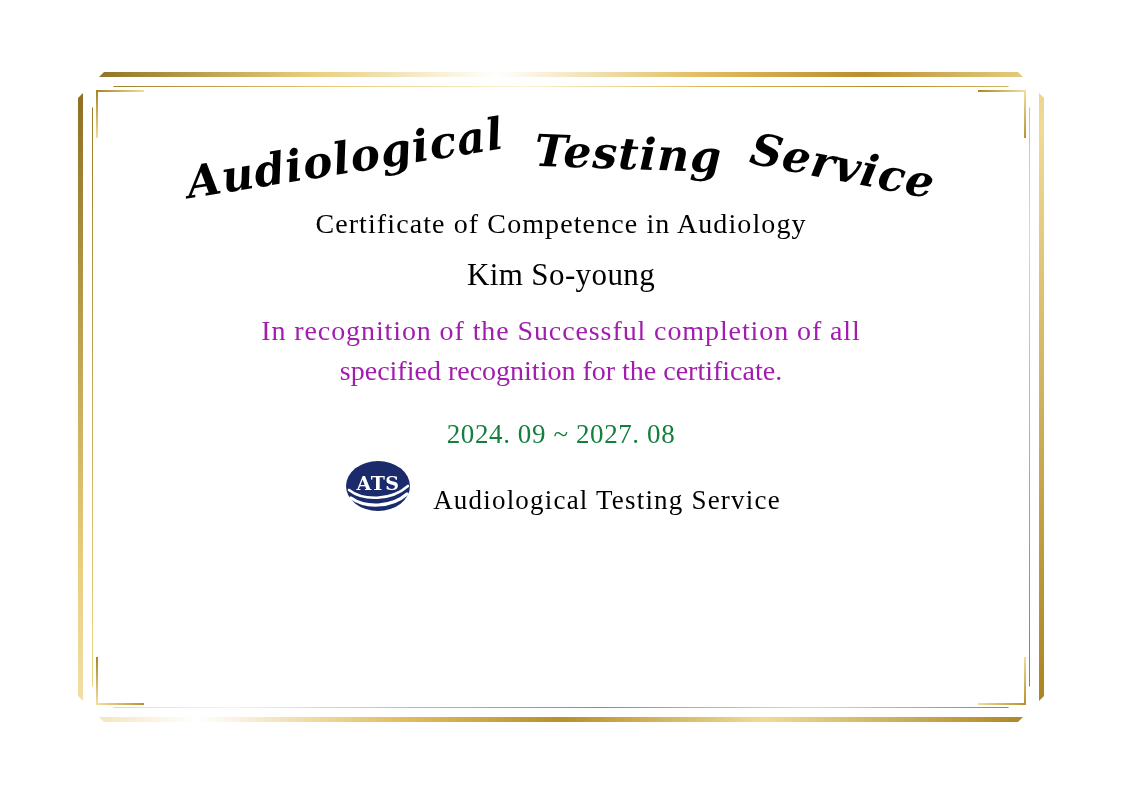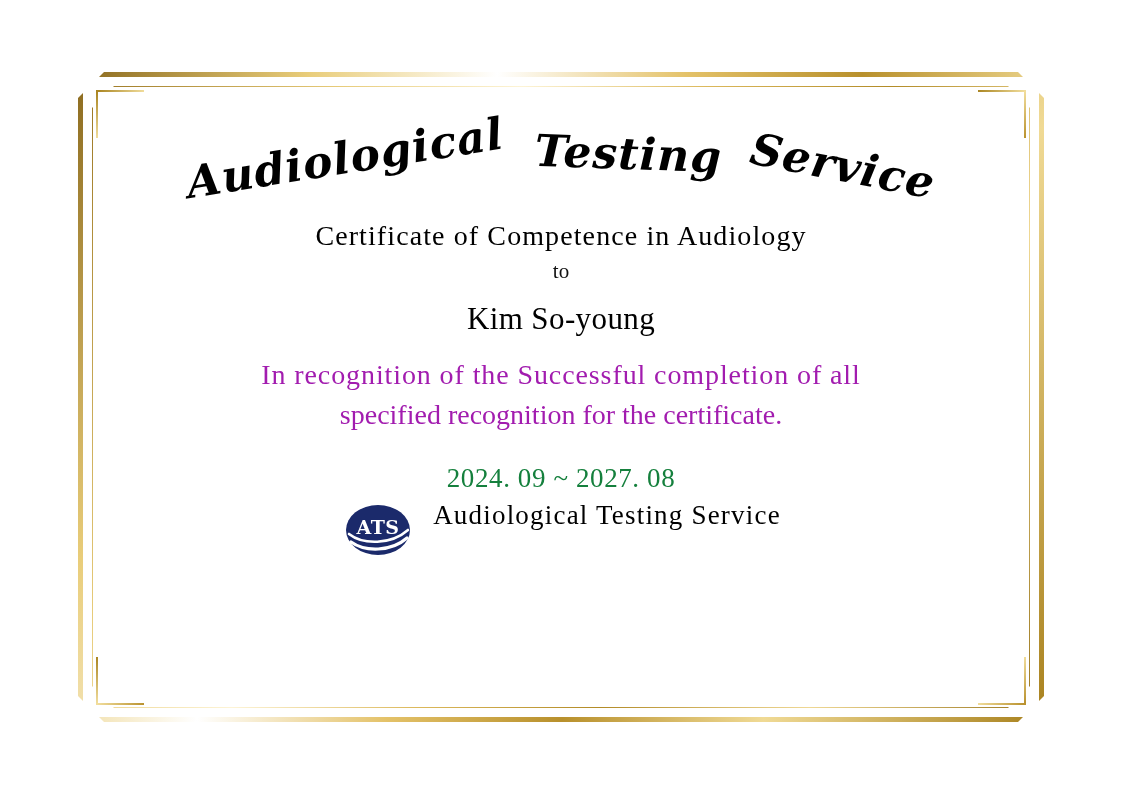--- a/index.html
+++ b/index.html
@@ -99,21 +99,21 @@
   .org-title .w3 { transform: rotate(11deg) translateY(10px); margin-left: 26px; }
 
   .board-line {
     margin-top: 52px;
     font-size: 21px;
     line-height: 1.32;
     color: #0d0d0d;
   }
 
   .cert-name {
-    margin-top: 42px;
+    margin-top: 30px;
     font-size: 28px;
     letter-spacing: 1.1px;
     color: #000000;
   }
   .to-word {
     margin-top: 7px;
     font-size: 21px;
   }
 
   .recipient {
@@ -135,21 +135,21 @@
   .period {
     margin-top: 28px;
     font-size: 27px;
     letter-spacing: 0.6px;
     color: #15803d;
   }
 
   .footer-row {
     margin-top: 6px;
     display: flex;
-    align-items: flex-start;
+    align-items: flex-end;
     justify-content: center;
     gap: 18px;
   }
   .logo {
     position: relative;
     width: 74px;
     height: 60px;
     flex: 0 0 auto;
   }
   .footer-org {
@@ -171,21 +171,20 @@
   <div class="corner br"></div>
 
   <div class="content">
 
     <div class="org-title">
       <span class="w w1">Audiological</span><span class="w w2">Testing</span><span class="w w3">Service</span>
     </div>
 
 
     <div class="cert-name">Certificate of Competence in Audiology</div>
-    <div class="to-word">to</div>
 
     <div class="recipient">Kim So-young</div>
 
     <div class="recognition">
       <div class="l1">In recognition of the Successful completion of all</div>
       <div>specified recognition for the certificate.</div>
     </div>
 
     <div class="period">2024. 09 ~ 2027. 08</div>
 

